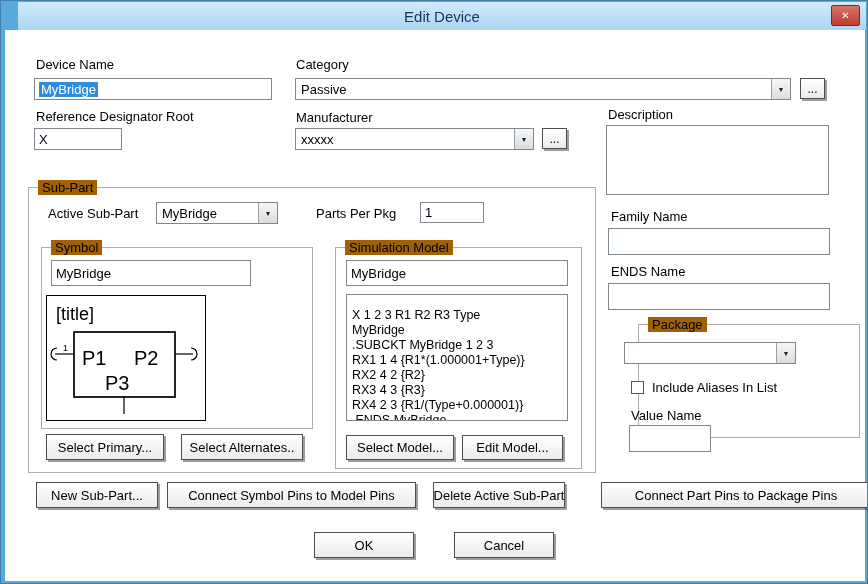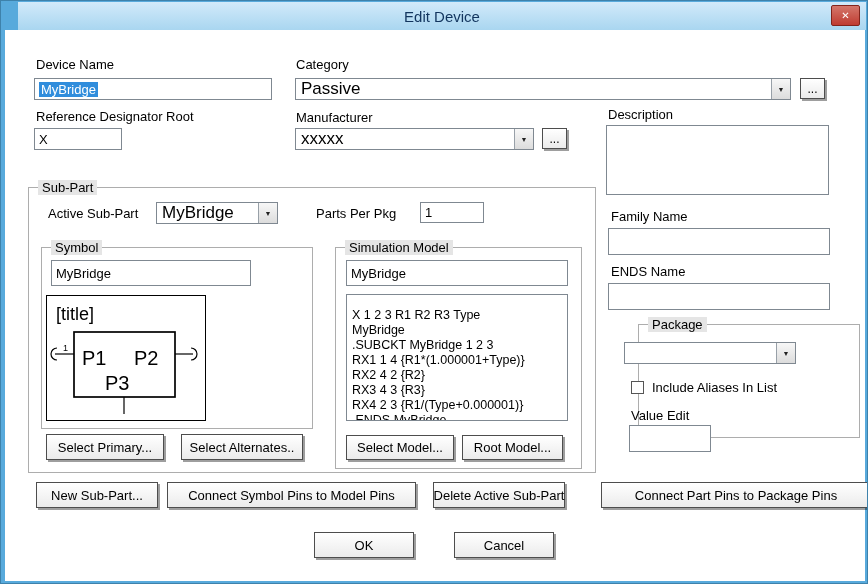--- a/index.html
+++ b/index.html
@@ -7,26 +7,26 @@
   .window{position:relative;width:868px;height:584px;background:#58aadc;border:1px solid #3e82ab;box-sizing:border-box;overflow:hidden;}
   .titlebar{position:absolute;left:1px;top:1px;right:1px;height:28px;background:linear-gradient(#d2eafa,#a9d6f0);display:flex;align-items:center;justify-content:center;margin-left:16px;}
   .title{font-size:15px;color:#12355e;}
   .close{position:absolute;top:4px;right:7px;width:27px;height:19px;background:linear-gradient(#d4776b,#bf3b31);border:1px solid #82241c;border-radius:2px;color:#fff;display:flex;align-items:center;justify-content:center;font-size:10px;cursor:pointer;}
   .client{position:absolute;left:4px;top:29px;width:860px;height:551px;background:#fff;}
   .lbl{position:absolute;font-size:13px;color:#000;white-space:nowrap;}
   .tb{position:absolute;background:#fff;border:1px solid #7f8891;font-size:13px;display:flex;align-items:center;padding:0 4px;box-sizing:border-box;color:#000;}
   .tb.block{display:block;}
   .sel{background:#308ddc;color:#fff;padding:0 2px;}
   .combo{position:absolute;background:#fff;border:1px solid #7f8891;display:flex;box-sizing:border-box;cursor:default;}
-  .cval{flex:1;font-size:17px;display:flex;align-items:center;padding:0 5px;overflow:hidden;white-space:nowrap;color:#000;}
+  .cval{flex:1;font-size:13px;display:flex;align-items:center;padding:0 5px;overflow:hidden;white-space:nowrap;color:#000;}
   .cbtn{width:18px;border-left:1px solid #98a0a8;background:linear-gradient(#f7f7f7,#dcdcdc);display:flex;align-items:center;justify-content:center;cursor:pointer;}
   .cbtn::after{content:"▼";font-size:7px;color:#222;}
   .pbtn{position:absolute;background:linear-gradient(#ffffff,#ebebeb);border:1px solid #4d4d4d;box-shadow:2px 2px 0 rgba(0,0,0,0.38);font-size:13px;color:#000;display:flex;align-items:center;justify-content:center;box-sizing:border-box;cursor:pointer;white-space:nowrap;}
   .group{position:absolute;border:1px solid #adadad;box-sizing:border-box;}
-  .legend{position:absolute;top:-8px;left:9px;background:#e5e5e5;padding:0 4px;font-size:13px;white-space:nowrap;color:#000;}
+  .legend{position:absolute;top:-8px;left:9px;background:#a16207;padding:0 4px;font-size:13px;white-space:nowrap;color:#000;}
   .chk{position:absolute;width:13px;height:13px;background:#fff;border:1px solid #555;box-sizing:border-box;cursor:pointer;}
   .preview{position:absolute;background:#fff;border:1px solid #000;box-sizing:border-box;}
   .model{font-family:"Liberation Sans",sans-serif;font-size:12.5px;line-height:15px;white-space:pre;overflow:hidden;padding:13px 5px;}
 </style>
 </head>
 <body>
 
 <div class="window">
   <div class="titlebar">
     <span class="title">Edit Device</span>
@@ -107,38 +107,38 @@
     <div class="tb" style="left:341px;top:230px;width:222px;height:26px">MyBridge</div>
     <div class="tb block model" style="left:341px;top:264px;width:222px;height:127px">X 1 2 3 R1 R2 R3 Type
 MyBridge
 .SUBCKT MyBridge 1 2 3
 RX1 1 4 {R1*(1.000001+Type)}
 RX2 4 2 {R2}
 RX3 4 3 {R3}
 RX4 2 3 {R1/(Type+0.000001)}
 .ENDS MyBridge</div>
     <div class="pbtn" style="left:341px;top:405px;width:108px;height:25px">Select Model...</div>
-    <div class="pbtn" style="left:457px;top:405px;width:101px;height:25px">Root Model...</div>
+    <div class="pbtn" style="left:457px;top:405px;width:101px;height:25px">Edit Model...</div>
 
     <div class="lbl" style="left:606px;top:179px">Family Name</div>
     <div class="tb" style="left:603px;top:198px;width:222px;height:27px"></div>
 
     <div class="lbl" style="left:606px;top:234px">ENDS Name</div>
     <div class="tb" style="left:603px;top:253px;width:222px;height:27px"></div>
 
     <div class="group" style="left:633px;top:294px;width:222px;height:114px">
       <span class="legend">Package</span>
     </div>
     <div class="combo" style="left:619px;top:312px;width:172px;height:22px">
       <span class="cval"></span>
       <span class="cbtn"></span>
     </div>
     <div class="chk" style="left:626px;top:351px"></div>
     <div class="lbl" style="left:647px;top:350px">Include Aliases In List</div>
-    <div class="lbl" style="left:626px;top:378px">Value Edit</div>
+    <div class="lbl" style="left:626px;top:378px">Value Name</div>
     <div class="tb" style="left:624px;top:395px;width:82px;height:27px"></div>
 
     <div class="pbtn" style="left:31px;top:452px;width:122px;height:26px">New Sub-Part...</div>
     <div class="pbtn" style="left:162px;top:452px;width:249px;height:26px">Connect Symbol Pins to Model Pins</div>
     <div class="pbtn" style="left:428px;top:452px;width:132px;height:26px">Delete Active Sub-Part</div>
     <div class="pbtn" style="left:596px;top:452px;width:270px;height:26px">Connect Part Pins to Package Pins</div>
 
     <div class="pbtn" style="left:309px;top:502px;width:100px;height:26px">OK</div>
     <div class="pbtn" style="left:449px;top:502px;width:100px;height:26px">Cancel</div>
 

